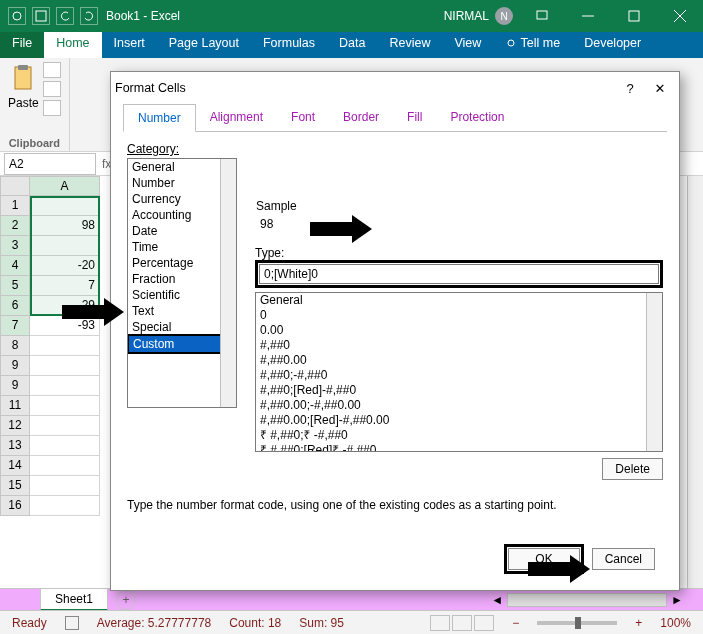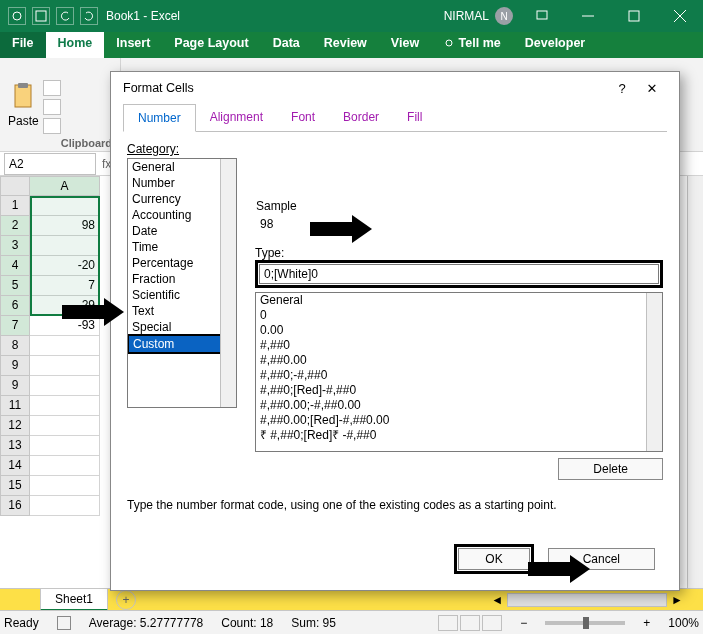--- a/index.html
+++ b/index.html
@@ -8,29 +8,29 @@
 
 .titlebar { height: 32px; background: #0f7b4a; display: flex; align-items: center; color: #fff; font-size: 12px; }
 .titlebar .qat { display: flex; gap: 6px; padding: 0 8px; }
 .titlebar .qat .qat-item { width: 18px; height: 18px; display:flex; align-items:center; justify-content:center; border:1px solid rgba(255,255,255,0.4); }
 .titlebar .title-center { flex:1; text-align:left; }
 .titlebar .user { display:flex; align-items:center; gap:6px; padding:0 6px; }
 .titlebar .avatar { width:18px; height:18px; border-radius:50%; background:#9aa0a6; display:flex; align-items:center; justify-content:center; font-size:10px; }
 .titlebar .winbtn { width:46px; height:32px; display:flex; align-items:center; justify-content:center; }
 
 
-.ribbon-tabs { height: 26px; background:#15803d; display:flex; color:#fff; font-size:12.5px;font-weight:bold; }
+.ribbon-tabs { height: 26px; background:#0369a1; display:flex; color:#fff; font-size:12.5px; }
 .ribbon-tabs .tab { padding: 4px 12px; cursor:pointer; }
 .ribbon-tabs .tab.file { background:#0c6a3c; }
 .ribbon-tabs .tab.active { background:#fff; color:#0f7b4a; }
 .ribbon-tabs .tab.tellme svg { vertical-align:middle; }
 
 
 .ribbon-body { height:94px; background:#f3f3f3; border-bottom:1px solid #d4d4d4; display:flex; }
-.rgroup { border-right:1px solid #d4d4d4; padding:4px 8px 0 8px; display:flex; flex-direction:row; align-items:center; }
+.rgroup { border-right:1px solid #d4d4d4; padding:4px 8px 0 8px; display:flex; flex-direction:column; align-items:center; }
 .rgroup-label { font-size:11px; color:#666; margin-top:auto; margin-bottom:2px;font-weight:bold; }
 .paste-block { display:flex; flex-direction:column; align-items:center; }
 .paste-icon { width:30px; height:34px; display:flex; align-items:center; justify-content:center; }
 .mini-col { display:flex; flex-direction:column; gap:3px; margin-left:4px; }
 .mini-col span { width:18px; height:16px; border:1px solid #c0c0c0; background:#fff; }
 
 
 .name-row { height:24px; border-bottom:1px solid #d4d4d4; display:flex; align-items:center; background:#fff; }
 .namebox { width:92px; height:22px; border:1px solid #c0c0c0; margin-left:4px; font-size:12px; padding:2px 4px; }
 .fx-icon { margin: 0 6px; color:#666; font-size:12px; }
@@ -42,36 +42,36 @@
 .colhdr div { width:70px; background:#e6e6e6; border:1px solid #c6c6c6; border-left:none; font-size:12px; text-align:center; line-height:18px; }
 .rowhdrs { position:absolute; top:20px; left:0; width:30px; }
 .rowhdrs div { height:20px; background:#e6e6e6; border:1px solid #c6c6c6; border-top:none; font-size:12px; text-align:center; line-height:18px; }
 .cells { position:absolute; top:20px; left:30px; }
 .crow { display:flex; }
 .crow .cell { width:70px; height:20px; border-right:1px solid #d4d4d4; border-bottom:1px solid #d4d4d4; font-size:12px; text-align:right; padding-right:4px; line-height:18px; }
 .sel-range { position:absolute; border:2px solid #107c41; background:rgba(16,124,65,0.08); }
 .rowhdrs div.selrow, .colhdr div.selcol { background:#d2e8d8; }
 
 
-.sheet-tabs { position:absolute; bottom:24px; left:0; right:0; height:22px; background:#fde047; border-top:1px solid #c6c6c6; display:flex; align-items:center; font-size:12px; }
+.sheet-tabs { position:absolute; bottom:24px; left:0; right:0; height:22px; background:#f0abfc; border-top:1px solid #c6c6c6; display:flex; align-items:center; font-size:12px; }
 .sheet-tabs .stab { padding:3px 14px; border:1px solid #c6c6c6; border-bottom:2px solid #107c41; background:#fff; margin-left:40px; }
 .sheet-tabs .addsheet { width:20px; height:20px; border:1px solid #c6c6c6; border-radius:50%; display:flex; align-items:center; justify-content:center; margin-left:8px; color:#666; }
 .sheet-tabs .hscroll { margin-left:auto; margin-right:20px; display:flex; align-items:center; gap:4px; }
 .sheet-tabs .hscroll .track { width:160px; height:14px; background:#e0e0e0; border:1px solid #c0c0c0; }
 
 
-.status-bar { position:absolute; bottom:0; left:0; right:0; height:24px; background:#f3f3f3; border-top:1px solid #c6c6c6; display:flex; align-items:center; font-size:12px; color:#000000; padding:0 4px; gap:18px; }
+.status-bar { position:absolute; bottom:0; left:0; right:0; height:24px; background:#f3f3f3; border-top:1px solid #c6c6c6; display:flex; align-items:center; font-size:12px; color:#7f1d1d; padding:0 12px; gap:18px; }
 .status-bar .views { margin-left:auto; display:flex; gap:2px; }
 .status-bar .views span { width:20px; height:16px; border:1px solid #c0c0c0; }
 .zoom-slider { width:80px; height:4px; background:#c0c0c0; position:relative; }
 .zoom-slider .thumb { position:absolute; top:-4px; left:38px; width:6px; height:12px; background:#666; }
 
 
 .dialog-shadow { position:absolute; top:71px; left:110px; width:570px; height:520px; background:#fff; border:1px solid #888; box-shadow:4px 4px 12px rgba(0,0,0,0.35); }
-.dlg-title { height:32px; display:flex; align-items:center; padding:0 12px; font-size:12.5px; }
+.dlg-title { height:32px; display:flex; align-items:center; padding:0 4px; font-size:12.5px; }
 .dlg-title .dlg-titletext { flex:1; }
 .dlg-title .dlg-q, .dlg-title .dlg-x { width:30px; text-align:center; font-size:13px; }
 .dlg-tabs { display:flex; border-bottom:1px solid #c0c0c0; margin:0 12px; font-size:12px; }
 .dlg-tabs .dtab { padding:6px 14px; color:#a21caf; }
 .dlg-tabs .dtab.active { border:1px solid #c0c0c0; border-bottom:1px solid #fff; margin-bottom:-1px; color:#0066cc; }
 .dlg-body { padding: 10px 16px 10px 16px; font-size:12px; }
 .cat-label { text-decoration:underline; }
 .cat-list { width:110px; height:250px; border:1px solid #7a7a7a; overflow:hidden; background:#fff; position:relative; }
 .cat-list .cscroll { position:absolute; right:0; top:0; bottom:0; width:16px; background:#f0f0f0; border-left:1px solid #c0c0c0; }
 .cat-list .citem { padding:1px 4px; white-space:nowrap; }
@@ -80,23 +80,23 @@
 .right-col { flex:1;margin-top:40px; }
 .sample-box { border:1px solid transparent; }
 .sample-label { margin-bottom:2px; }
 .sample-val { padding:2px 4px; }
 .type-input { width:100%; border:1px solid #7a7a7a; padding:2px 4px; font-size:12px; }
 .type-wrap { border:3px solid #000; padding:1px; }
 .fmt-list { height:160px; border:1px solid #7a7a7a; overflow:hidden; position:relative; margin-top:4px; }
 .fmt-list .fitem { padding:0px 4px; font-size:12px; line-height:15px; }
 .fmt-list .fscroll { position:absolute; right:0; top:0; bottom:0; width:16px; background:#f0f0f0; border-left:1px solid #c0c0c0; }
 .delete-row { text-align:right; margin-top:6px; }
-.dlg-btn { border:1px solid #888; background:#f9f9f9; padding:3px 34px; font-size:12px; }
+.dlg-btn { border:1px solid #888; background:#f9f9f9; padding:3px 12px; font-size:12px; }
 .hint { margin-top:18px; font-size:12px; }
-.dlg-footer { position:absolute; bottom:16px; right:24px; display:flex; gap:14px; align-items:center; }
+.dlg-footer { position:absolute; bottom:16px; right:24px; display:flex; gap:8px; align-items:center; }
 .ok-wrap { border:3px solid #000; padding:1px; }
 .ok-wrap .dlg-btn { padding:3px 26px; }
 
 
 .arrow { position:absolute; display:flex; align-items:center; }
 .arrow .shaft { height:14px; background:#000; }
 .arrow .head { width:0; height:0; border-top:14px solid transparent; border-bottom:14px solid transparent; border-left:20px solid #000; }
 
 .vscroll-bar { position:absolute; top:0; right:0; bottom:0; width:16px; background:#f0f0f0; border-left:1px solid #c6c6c6; }
 </style>
@@ -152,20 +152,21 @@
         <line x1="12" y1="0" x2="0" y2="12" stroke="#fff"></line>
       </svg>
     </div>
 </div>
 
 <div class="ribbon-tabs">
   <div class="tab file">File</div>
   <div class="tab active">Home</div>
   <div class="tab">Insert</div>
   <div class="tab">Page Layout</div>
+  <div class="tab">Formulas</div>
   <div class="tab">Data</div>
   <div class="tab">Review</div>
   <div class="tab">View</div>
   <div class="tab tellme"><svg width="12" height="12">
         <circle cx="6" cy="5" r="3" fill="none" stroke="#fff"></circle>
       </svg> <span>Tell me</span></div>
   <div class="tab">Developer</div>
 </div>
 
 <div class="ribbon-body">
@@ -306,20 +307,21 @@
     <span class="dlg-titletext">Format Cells</span>
     <span class="dlg-q">?</span>
     <span class="dlg-x">✕</span>
   </div>
   <div class="dlg-tabs">
     <div class="dtab active">Number</div>
     <div class="dtab">Alignment</div>
     <div class="dtab">Font</div>
     <div class="dtab">Border</div>
     <div class="dtab">Fill</div>
+    <div class="dtab">Protection</div>
   </div>
   <div class="dlg-body">
     <div class="cat-label">Category:</div>
     <div class="flex-row" style="margin-top:2px;">
       <div class="cat-list">
         <div class="citem">General</div>
         <div class="citem">Number</div>
         <div class="citem">Currency</div>
         <div class="citem">Accounting</div>
         <div class="citem">Date</div>
@@ -344,20 +346,21 @@
         <div class="fmt-list">
           <div class="fitem">General</div>
           <div class="fitem">0</div>
           <div class="fitem">0.00</div>
           <div class="fitem">#,##0</div>
           <div class="fitem">#,##0.00</div>
           <div class="fitem">#,##0;-#,##0</div>
           <div class="fitem">#,##0;[Red]-#,##0</div>
           <div class="fitem">#,##0.00;-#,##0.00</div>
           <div class="fitem">#,##0.00;[Red]-#,##0.00</div>
+          <div class="fitem">₹ #,##0;₹ -#,##0</div>
           <div class="fitem">₹ #,##0;[Red]₹ -#,##0</div>
 
           <div class="fscroll"></div>
         </div>
         <div class="delete-row">
           <button class="dlg-btn"><span>Delete</span></button>
         </div>
       </div>
     </div>
     <div class="hint">Type the number format code, using one of the existing codes as a starting point.</div>

